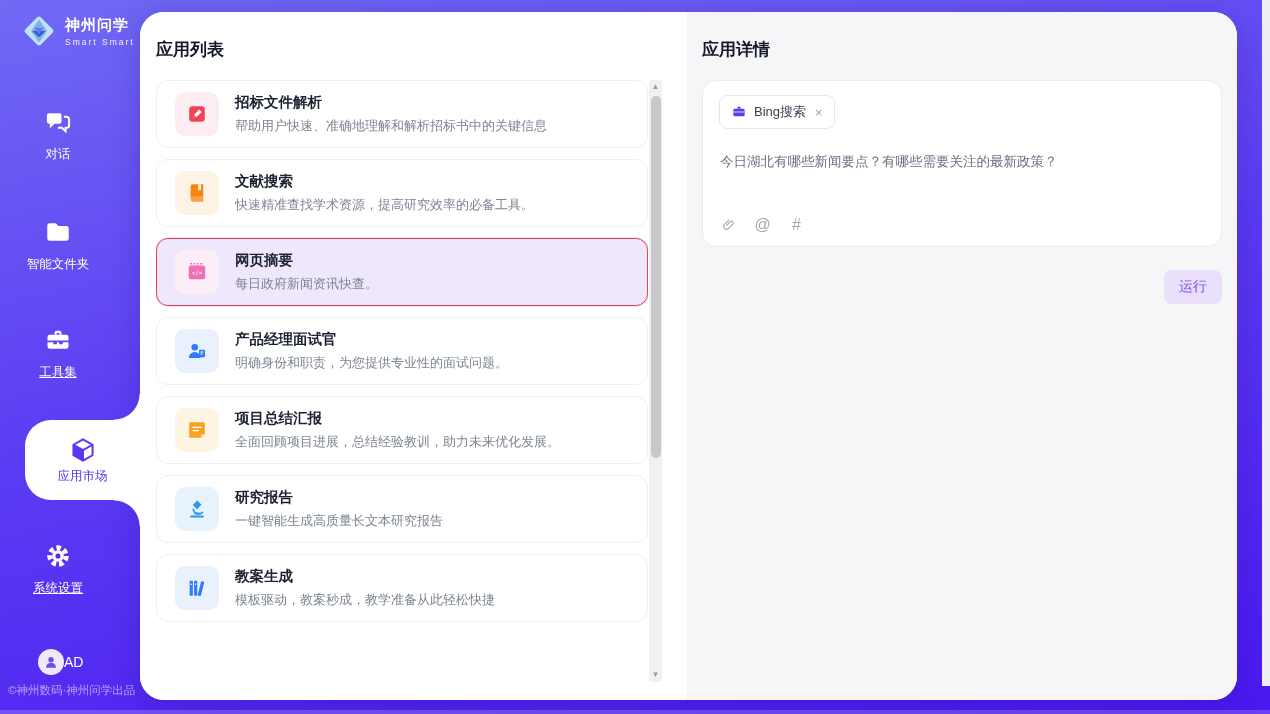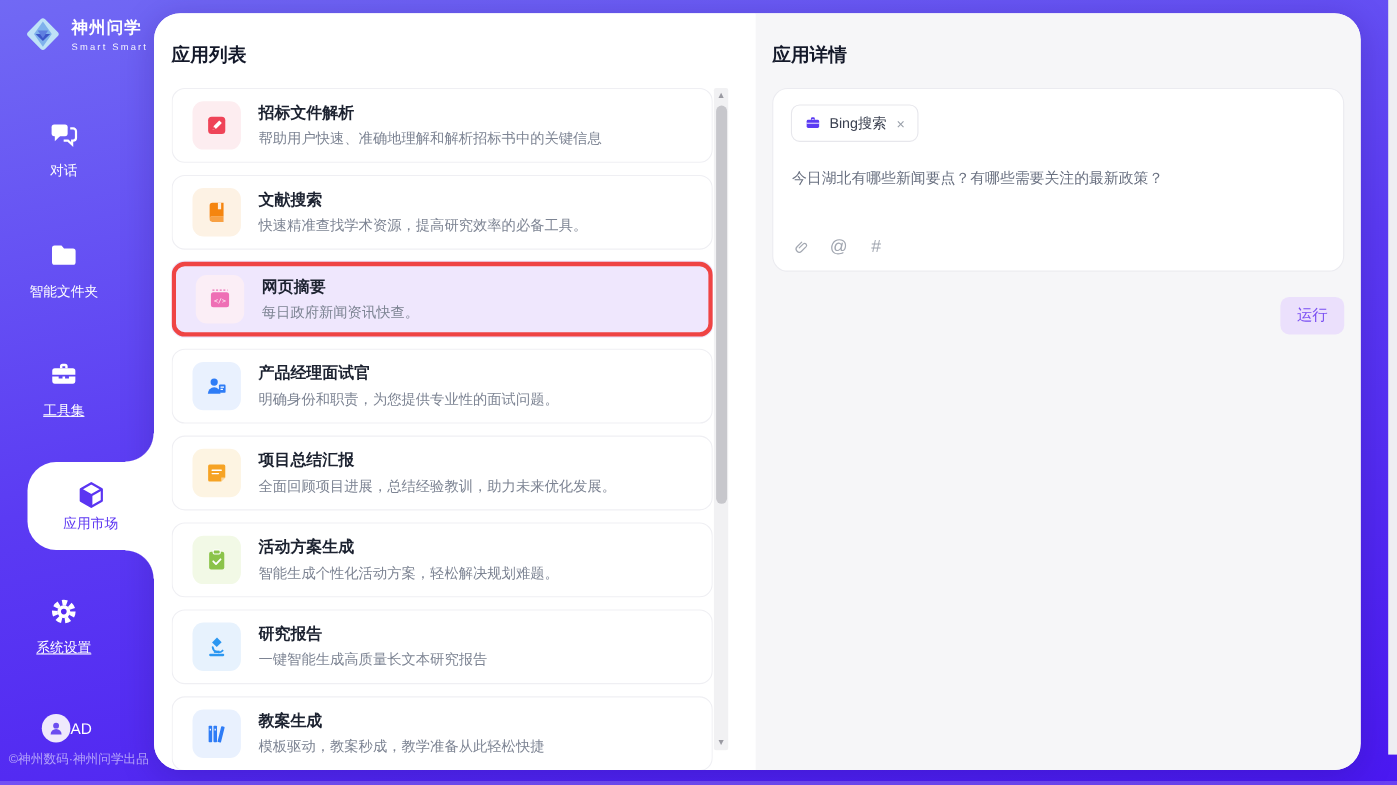--- a/index.html
+++ b/index.html
@@ -36,21 +36,21 @@
   .copyright { position:absolute; left:8px; bottom:16px; font-size:11.5px; color:rgba(255,255,255,.55); white-space:nowrap; }
 
   
   .content { position:absolute; left:140px; top:12px; width:1097px; height:688px; background:#fff; border-radius:24px; overflow:hidden; z-index:1; box-shadow:0 6px 30px rgba(30,10,120,.25); }
 
   
   .list-panel { position:absolute; left:0; top:0; width:547px; height:688px; background:#fff; }
   .panel-title { position:absolute; left:16px; top:26px; font-size:17px; font-weight:bold; color:#14192a; }
   .list-viewport { position:absolute; left:16px; top:68px; width:492px; height:620px; overflow:hidden; display:flex; flex-direction:column; gap:11px; }
   .app-card { flex:0 0 68px; display:flex; align-items:center; padding:0 18px; background:#fff; border:1px solid #efeff3; border-radius:12px; cursor:pointer; }
-  .app-card.selected { background:#efe7fd; border:4px solid #ef4444; box-shadow:0 0 0 1px rgba(130,87,243,.15); }
+  .app-card.selected { background:#efe7fd; border:1px solid #ef4444; box-shadow:0 0 0 1px rgba(130,87,243,.15); }
   .icon-box { width:44px; height:44px; border-radius:10px; background:#f4f5f7; display:flex; align-items:center; justify-content:center; flex:none; }
   .card-text { margin-left:16px; min-width:0; }
   .card-title { font-size:14.5px; font-weight:bold; color:#1c2230; }
   .card-desc { font-size:13px; color:#7d8493; margin-top:5px; white-space:nowrap; }
 
   
   .scrollbar { position:absolute; left:509px; top:68px; width:13px; height:602px; background:#f1f1f3; border-radius:2px; }
   .sb-arrow { position:absolute; left:0; width:13px; height:14px; color:#9a9aa2; font-size:8px; text-align:center; line-height:14px; }
   .sb-up { top:0; } .sb-down { bottom:0; }
   .sb-thumb { position:absolute; left:1.5px; top:16px; width:10px; height:362px; background:#c7c7cc; border-radius:6px; }
@@ -218,33 +218,20 @@
             <path d="M7.5 9.2h9M7.5 12.6h6.2" stroke="#fff" stroke-width="1.4" stroke-linecap="round"></path>
             <path d="M16.5 20.5v-4h4z" fill="#fff" opacity=".55"></path>
           </svg>
         </span>
         <span class="card-text">
           <span class="card-title" style="display:block">项目总结汇报</span>
           <span class="card-desc" style="display:block">全面回顾项目进展，总结经验教训，助力未来优化发展。</span>
         </span>
       </div>
 
-      <div class="app-card">
-        <span class="icon-box" style="background: rgb(242, 249, 230); color: rgb(139, 195, 74);">
-          <svg width="22" height="22" viewBox="0 0 24 24">
-            <rect x="4.5" y="4" width="15" height="17.5" rx="2" fill="currentColor"></rect>
-            <rect x="8.5" y="2.2" width="7" height="4" rx="1.2" fill="currentColor" stroke="#fff" stroke-width="1.1"></rect>
-            <path d="M8.6 13.4l2.7 2.7 4.5-4.7" stroke="#fff" stroke-width="1.8" fill="none" stroke-linecap="round" stroke-linejoin="round"></path>
-          </svg>
-        </span>
-        <span class="card-text">
-          <span class="card-title" style="display:block">活动方案生成</span>
-          <span class="card-desc" style="display:block">智能生成个性化活动方案，轻松解决规划难题。</span>
-        </span>
-      </div>
 
       <div class="app-card">
         <span class="icon-box" style="background: rgb(231, 242, 253); color: rgb(43, 151, 241);">
           <svg width="22" height="22" viewBox="0 0 24 24">
             <path d="M12.3 2.8l4.6 4.6-4.9 4.9-4.6-4.6z" fill="currentColor"></path>
             <path d="M8 12.3a5.8 5.8 0 009.9 3.4" fill="none" stroke="currentColor" stroke-width="1.8" stroke-linecap="round"></path>
             <rect x="4.5" y="19" width="15" height="2.3" rx="1.1" fill="currentColor"></rect>
             <rect x="9.2" y="15.8" width="5.6" height="2.2" fill="currentColor"></rect>
           </svg>
         </span>

